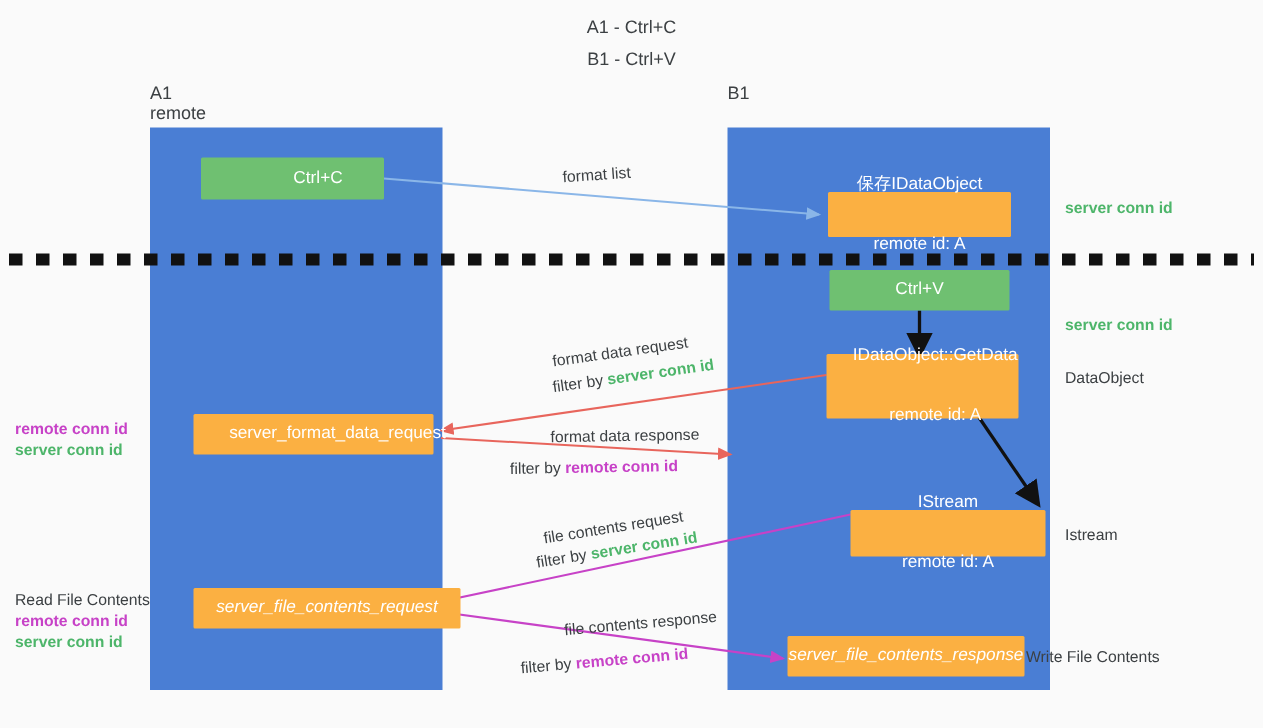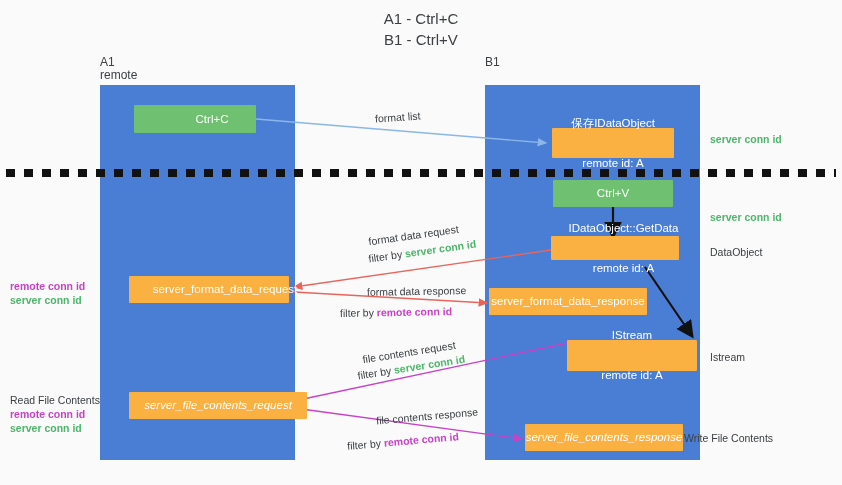--- a/index.html
+++ b/index.html
@@ -8,21 +8,21 @@
     background:#fafafa;
     font-family:"Liberation Sans","DejaVu Sans",sans-serif;
     position:relative;overflow:hidden;
     -webkit-font-smoothing:antialiased;
   }
   #stage{position:absolute;left:0;top:0;width:842px;height:485px;}
   svg#wires{position:absolute;left:0;top:0;width:842px;height:485px;pointer-events:none;}
 
   .title{
     position:absolute;left:0;top:8px;width:842px;text-align:center;
-    font-size:15px;color:#3c4043;line-height:21px;
+    font-size:12px;color:#3c4043;line-height:21px;
   }
 
   .col{position:absolute;top:85px;height:375px;background:#4a7ed4;}
   #col-a{left:100px;width:195px;}
   #col-b{left:485px;width:215px;}
 
   .colhead{
     position:absolute;font-size:12px;color:#3c4043;
     line-height:13px;
   }
@@ -108,37 +108,34 @@
 
   <div class="node orange" style="left:552px;top:128px;width:122px;height:30px;flex-direction:column;">
     <span>保存IDataObject</span>
     <span>remote id: A</span>
   </div>
 
   <div class="node green" style="left:553px;top:180px;width:120px;height:27px;">
     <span>Ctrl+V</span>
   </div>
 
-  <div class="node orange" style="left:551px;top:236px;width:128px;height:24px;flex-direction:column;padding-left:17px;">
+  <div class="node orange" style="left:551px;top:236px;width:128px;height:43px;flex-direction:column;padding-left:17px;">
     <span>IDataObject::GetData</span>
     <span>remote id: A</span>
   </div>
 
   <div class="node orange" style="left:567px;top:340px;width:130px;height:31px;flex-direction:column;">
     <span>IStream</span>
     <span>remote id: A</span>
   </div>
 
   <div class="node orange" style="left:129px;top:276px;width:160px;height:27px;padding-left:32px;">
     <span>server_format_data_request</span>
   </div>
 
-  <div class="node orange" style="left:489px;top:288px;width:158px;height:27px;">
-    <span>server_format_data_response</span>
-  </div>
 
   <div class="node orange" style="left:129px;top:392px;width:178px;height:27px;font-style:italic;">
     <span>server_file_contents_request</span>
   </div>
 
   <div class="node orange" style="left:525px;top:424px;width:158px;height:27px;font-style:italic;">
     <span>server_file_contents_response</span>
   </div>
 
   <div class="lbl" style="left:375px;top:110px;transform:rotate(-4deg);">

